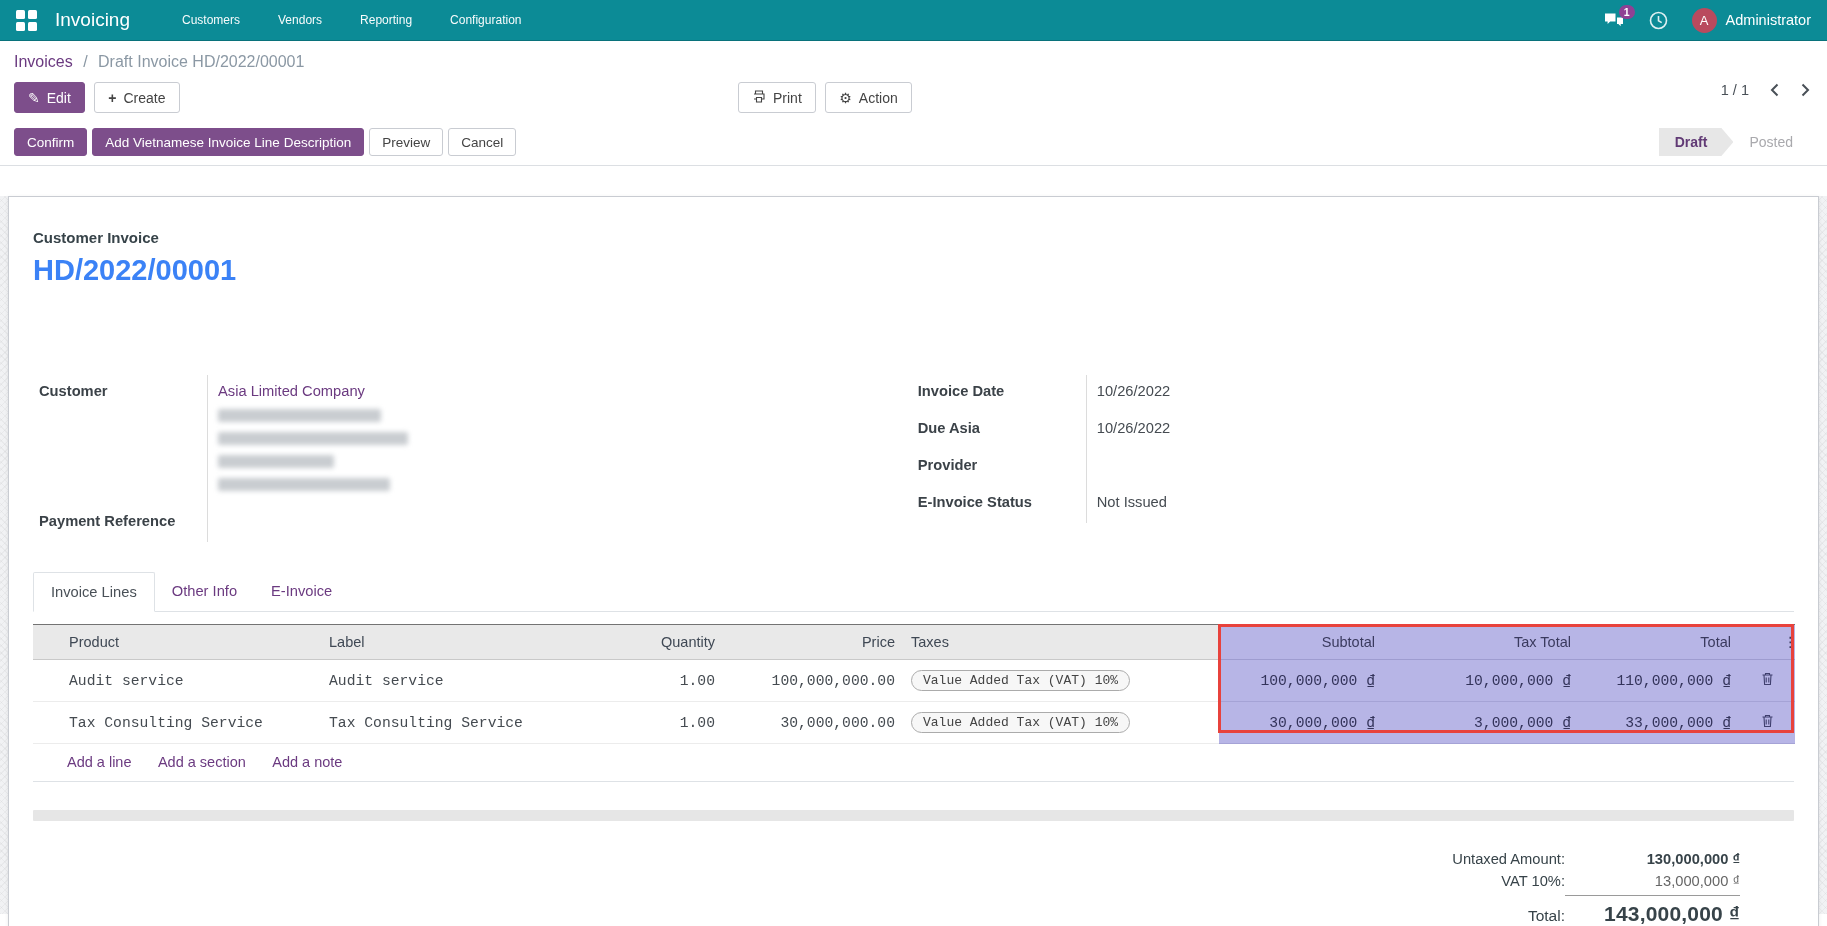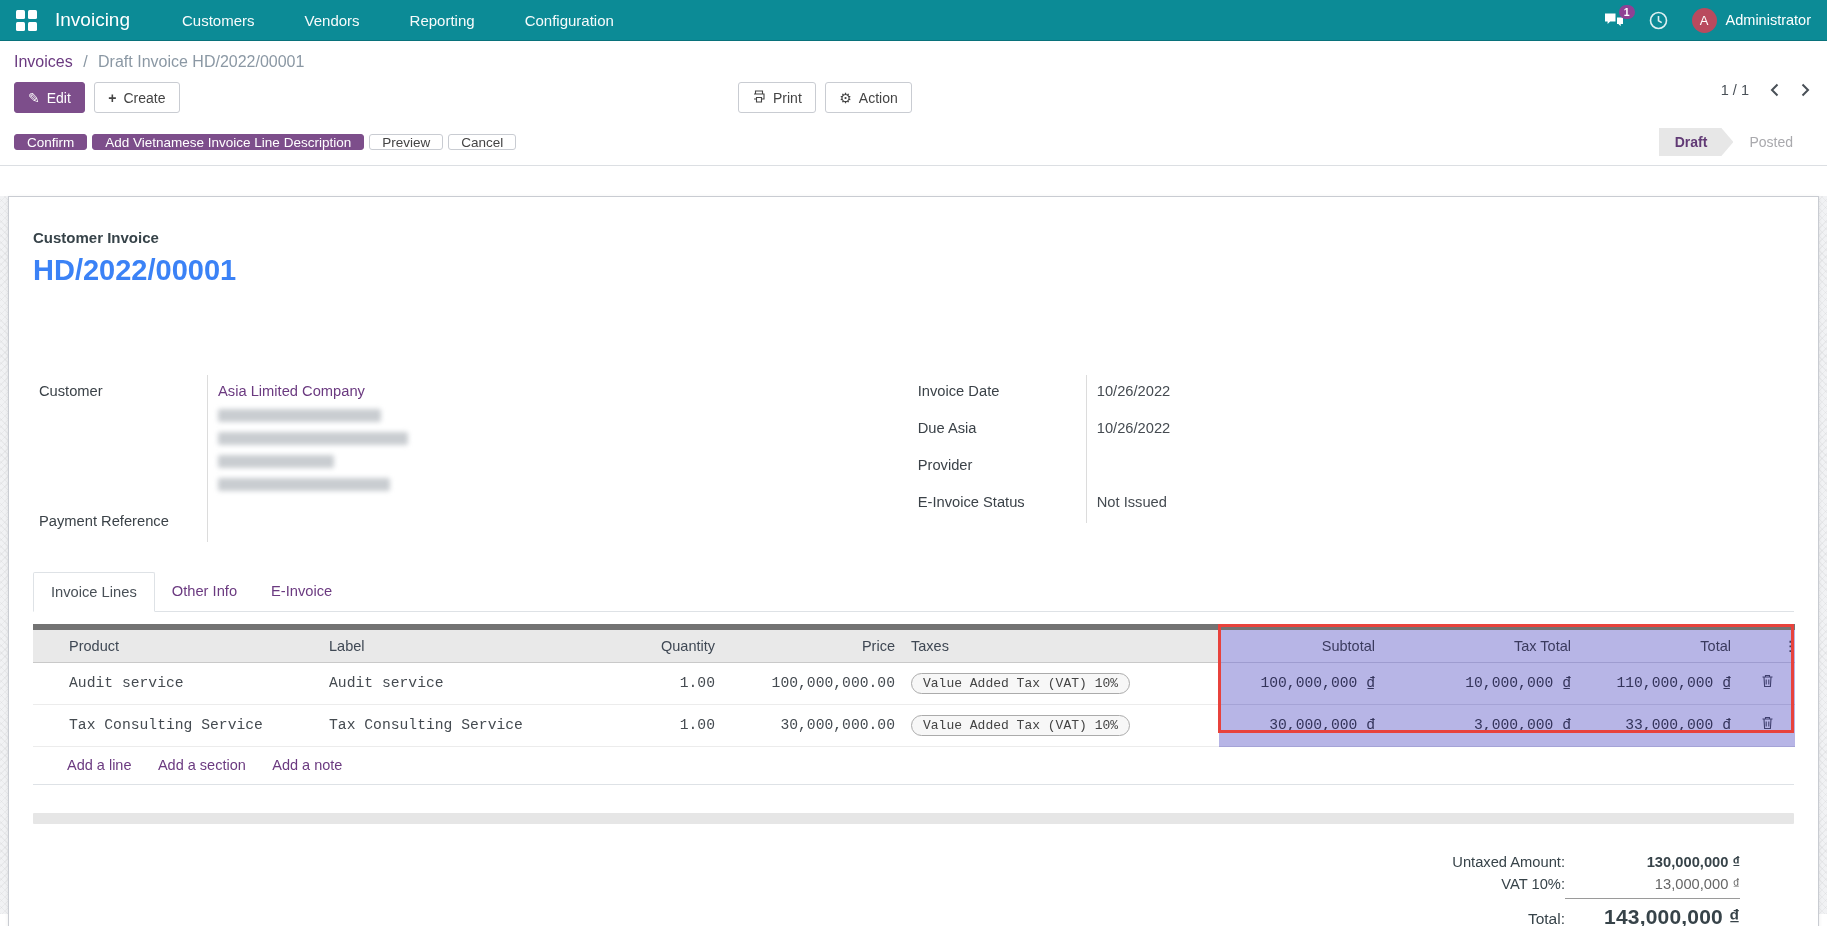--- a/index.html
+++ b/index.html
@@ -6,21 +6,21 @@
   html,body { width:1827px; height:926px; overflow:hidden;
     font-family:"Liberation Sans","DejaVu Sans",sans-serif; background:#fff; }
 
   
   .navbar { height:41px; background:var(--navbar-bg); display:flex; align-items:center;
     padding:0 16px; color:#fff; border-bottom:1px solid rgba(0,0,0,.18); }
   .apps-icon { width:21px; height:21px; display:grid; grid-template-columns:9px 9px;
     grid-template-rows:9px 9px; gap:3px; margin-right:18px; cursor:pointer; }
   .apps-icon div { background:#fff; border-radius:1.5px; }
   .app-name { font-size:19px; font-weight:400; margin-right:52px; cursor:pointer; }
-  .nav-menu { display:flex; gap:50px; font-size:15px; }
+  .nav-menu { display:flex; gap:38px; font-size:12px; }
   .nav-menu span { cursor:pointer; opacity:.97; }
   .nav-right { margin-left:auto; display:flex; align-items:center; gap:24px; }
   .icon-btn { position:relative; cursor:pointer; display:flex; align-items:center; }
   .badge { position:absolute; top:-7px; right:-10px; background:var(--badge); color:#fff;
     font-size:10.5px; border-radius:8px; padding:1px 5px; font-weight:700; }
   .user { display:flex; align-items:center; gap:9px; cursor:pointer; }
   .avatar { width:25px; height:25px; border-radius:50%; background:var(--avatar-bg);
     color:#fff; font-size:13px; display:flex; align-items:center; justify-content:center; }
   .user-name { font-size:14.5px; }
 
@@ -37,21 +37,21 @@
   .btn-primary { background:var(--primary); border-color:var(--primary); color:#fff; }
   .btn + .btn { margin-left:5px; }
   .cp-center { position:absolute; left:724px; top:0; }
   .cp-pager { position:absolute; right:2px; top:0; display:flex; align-items:center; gap:20px; }
   .pager-text { font-size:14.5px; color:#495057; }
   .pager-arrow { cursor:pointer; display:flex; align-items:center; }
 
   
   .statusbar { background:#fff; border-bottom:1px solid #dcdfe3; padding:0 14px 9px 14px;
     display:flex; align-items:center; }
-  .sb-btn { font-size:13.5px; height:16px; padding:4px 12px; }
+  .sb-btn { font-size:13.5px; height:28px; padding:4px 12px; }
   .sb-right { margin-left:auto; display:flex; align-items:center; }
   .status-step { height:28px; display:flex; align-items:center; padding:0 20px 0 16px;
     font-size:14px; }
   .status-step.active { background:#e7e7e7; color:#613a75; font-weight:700;
     clip-path:polygon(0 0, calc(100% - 12px) 0, 100% 50%, calc(100% - 12px) 100%, 0 100%);
     padding-right:26px; }
   .status-step.inactive { color:#a9a9ad; }
 
   
   .content { height:718px;
@@ -61,38 +61,38 @@
       repeating-linear-gradient(-45deg, rgba(0,0,0,.035) 0 1px, transparent 1px 5px); }
   .sheet { margin:30px 8px 0 8px; background:#fff; border:1px solid #c9ccd2;
     box-shadow:0 1px 4px rgba(0,0,0,.08); min-height:700px; padding:32px 24px 40px 24px; }
 
   .doc-type { font-size:15px; font-weight:600; color:#374349; }
   .doc-number { font-size:29px; font-weight:700; color:#3b82f6; margin-top:8px; }
 
   .field-groups { display:flex; margin-top:88px; }
   .fgroup { width:49.9%; }
   .frow { display:flex; min-height:37px; }
-  .flabel { width:175px; border-right:1px solid #dcdcdc; font-size:14.7px; font-weight:400;
+  .flabel { width:175px; border-right:1px solid #dcdcdc; font-size:14.7px; font-weight:700;
     color:#3b4248; padding:8px 8px 8px 6px; }
   .fvalue { flex:1; font-size:14.7px; color:#454b51; padding:8px 0 8px 10px; }
   .fvalue .link { color:var(--link); cursor:pointer; }
   .redacted { background:#c9cdd1; height:13px; border-radius:2px; filter:blur(2.5px);
     margin-top:10px; }
 
   
   .tabs { display:flex; margin-top:30px; border-bottom:1px solid #dee2e6; }
   .tab { font-size:14.7px; padding:11px 17px; cursor:pointer; color:var(--link);
     margin-bottom:-1px; }
   .tab.active { color:#495057; background:#fff; border:1px solid #dee2e6;
     border-bottom:1px solid #fff; border-radius:2px 2px 0 0; }
 
   
   .table-wrap { position:relative; margin-top:12px; }
   table.lines { width:100%; border-collapse:collapse; table-layout:fixed; }
-  .lines th { background:#e9e9e9; border-top:6px solid #737373; border-bottom:1px solid #c9c9c9;
+  .lines th { background:#e9e9e9; border-top:1px solid #737373; border-bottom:1px solid #c9c9c9;
     font-size:14.5px; font-weight:500; color:#3f4854; text-align:left; padding:7px 8px; height:35px; }
   .lines td { font-size:14.7px; color:#454b51; padding:10px 8px; height:36px;
     border-bottom:1px solid #ececec;font-family:Liberation Mono, monospace; }
   .lines .num { text-align:right; }
   .lines th.hl, .lines td.hl { background:var(--highlight-bg); }
   .lines th.hl { color:#3a3a5e; border-bottom-color:#9e9cd0; }
   .lines td.hl { color:#33335a; border-bottom-color:#a5a3d6; }
   .tax-pill { display:inline-block; border:1px solid #ababab; border-radius:999px;
     background:#f7f7f7; font-size:13px; color:#444; padding:2px 11px; white-space:nowrap; }
   .dots { text-align:center; font-size:15px; font-weight:700; color:#3c3c6e; cursor:pointer; }

